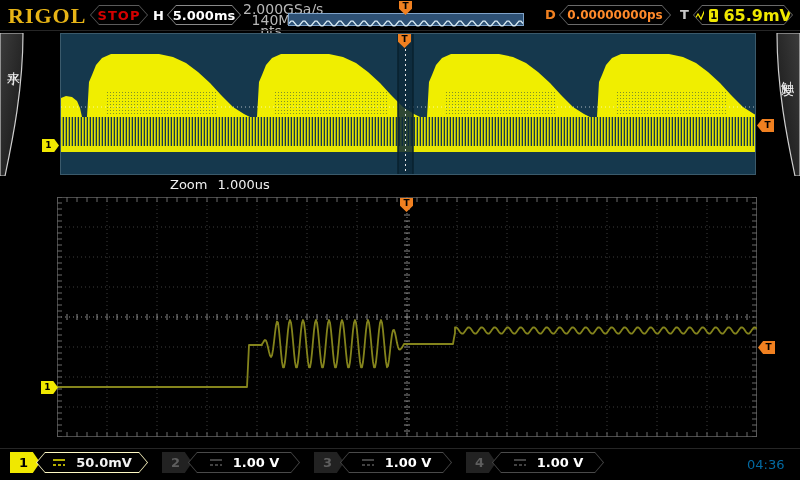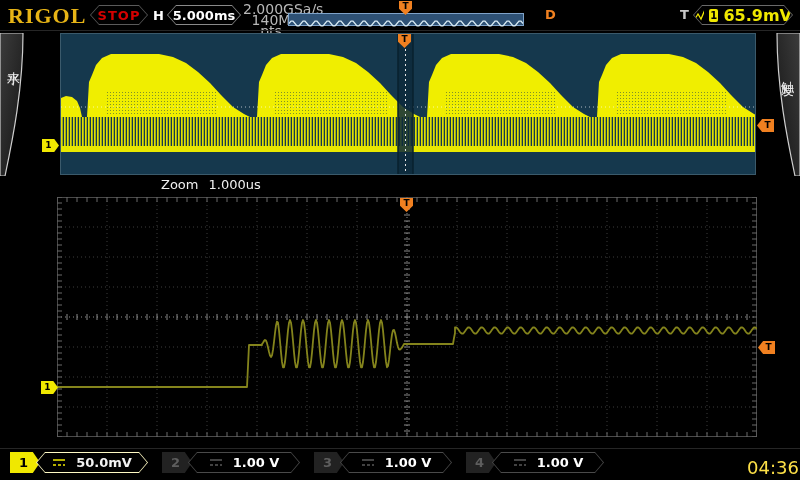--- a/index.html
+++ b/index.html
@@ -36,21 +36,21 @@
   .side-tab{top:33px;width:28px;height:143px;}
   .tab-text{position:absolute;color:#eee;font-size:13px;letter-spacing:3px;
             writing-mode:vertical-rl;text-orientation:upright;}
   #left-tab{left:0;} #right-tab{right:0;}
   #left-tab .tab-text{left:4px;top:28px;} #right-tab .tab-text{right:4px;top:38px;}
 
   
   #main-window{left:60px;top:33px;width:696px;height:142px;background:var(--scopebg);
                border:1px solid #3b5a6b;box-sizing:border-box;}
   
-  #zoom-label{left:161px;top:177px;color:#f0f0f0;font-size:13px;text-align:right;}
+  #zoom-label{left:170px;top:177px;color:#f0f0f0;font-size:13px;text-align:right;}
   #zoom-label span{margin-right:10px;}
   #zoom-window{left:57px;top:197px;width:700px;height:240px;background:#000;}
 
   
   .tmark{width:13px;height:14px;background:var(--orange);color:#000;
          clip-path:polygon(0 0,100% 0,100% 55%,50% 100%,0 55%);
          font-size:9px;font-weight:bold;text-align:center;line-height:11px;}
   .chtag{width:17px;height:13px;background:var(--ch1);color:#000;
          clip-path:polygon(0 0,72% 0,100% 50%,72% 100%,0 100%);
          font-size:9px;font-weight:bold;text-align:center;line-height:13px;
@@ -69,21 +69,21 @@
   .chbadge .hexinner{gap:10px;}
   .ch-active .chtab{background:var(--ch1);color:#000;}
   .ch-active .chbadge{background:#fef9c3;}
   .ch-active .scale-text{color:#f2f2f2;}
   .ch-active .coupling-icon{color:var(--ch1);}
   .ch-inactive .chtab{background:#222;color:#5e5e5e;}
   .ch-inactive .chbadge{background:#4a4a4a;}
   .ch-inactive .scale-text{color:#ffffff;}
   .ch-inactive .coupling-icon{color:#585858;}
   .scale-text{font-size:13px;font-weight:bold;}
-  #clock{left:747px;top:457px;color:#fde047;font-size:18px;}
+  #clock{left:747px;top:457px;color:#0369a1;font-size:13px;}
   .hairline{left:0;width:800px;height:1px;background:#262626;}
 </style>
 </head>
 <body>
 
 <div id="screen" style="--brand: #e7b416; --stop-red: #d40000; --orange: #f08020; --ch1: #f0e800; --trace: #84841c; --scopebg: #15384d; --bluebar: #2e5175;">
 
   <div class="abs" id="logo">RIGOL</div>
 
   <div class="abs hexbadge" id="stop-badge">
@@ -106,20 +106,25 @@
   </div>
 
   <div class="abs" id="overview-bar">
     <svg id="squiggle-svg" width="234" height="11">
         <polyline points="0,5.5 2,3.2 4,3.2 6,5.5 8,7.8 10,7.8 12,5.5 14,3.2 16,3.2 18,5.5 20,7.8 22,7.8 24,5.5 26,3.2 28,3.2 30,5.5 32,7.8 34,7.8 36,5.5 38,3.2 40,3.2 42,5.5 44,7.8 46,7.8 48,5.5 50,3.2 52,3.2 54,5.5 56,7.8 58,7.8 60,5.5 62,3.2 64,3.2 66,5.5 68,7.8 70,7.8 72,5.5 74,3.2 76,3.2 78,5.5 80,7.8 82,7.8 84,5.5 86,3.2 88,3.2 90,5.5 92,7.8 94,7.8 96,5.5 98,3.2 100,3.2 102,5.5 104,7.8 106,7.8 108,5.5 110,3.2 112,3.2 114,5.5 116,7.8 118,7.8 120,5.5 122,3.2 124,3.2 126,5.5 128,7.8 130,7.8 132,5.5 134,3.2 136,3.2 138,5.5 140,7.8 142,7.8 144,5.5 146,3.2 148,3.2 150,5.5 152,7.8 154,7.8 156,5.5 158,3.2 160,3.2 162,5.5 164,7.8 166,7.8 168,5.5 170,3.2 172,3.2 174,5.5 176,7.8 178,7.8 180,5.5 182,3.2 184,3.2 186,5.5 188,7.8 190,7.8 192,5.5 194,3.2 196,3.2 198,5.5 200,7.8 202,7.8 204,5.5 206,3.2 208,3.2 210,5.5 212,7.8 214,7.8 216,5.5 218,3.2 220,3.2 222,5.5 224,7.8 226,7.8 228,5.5 230,3.2 232,3.2 234,5.5 " fill="none" stroke="#dceef6" stroke-width="1.2"></polyline>
       </svg>
   </div>
   <div class="abs tmark" style="left:399px;top:1px;">T</div>
 
   <div class="abs" id="d-label">D</div>
+  <div class="abs hexbadge" id="delay-badge">
+    <div class="hexinner">
+        <span class="blabel">0.00000000ps</span>
+      </div>
+  </div>
 
   <div class="abs" id="t-label">T</div>
   <div class="abs hexbadge" id="trigger-badge">
     <div class="hexinner">
       <svg width="14" height="11">
         <polyline points="1,9 4,4 7,9 10,2 13,7" fill="none" stroke="#f0e800" stroke-width="1.3"></polyline>
       </svg>
       <span class="chip">1</span>
       <span class="blabel">65.9mV</span>
     </div>

